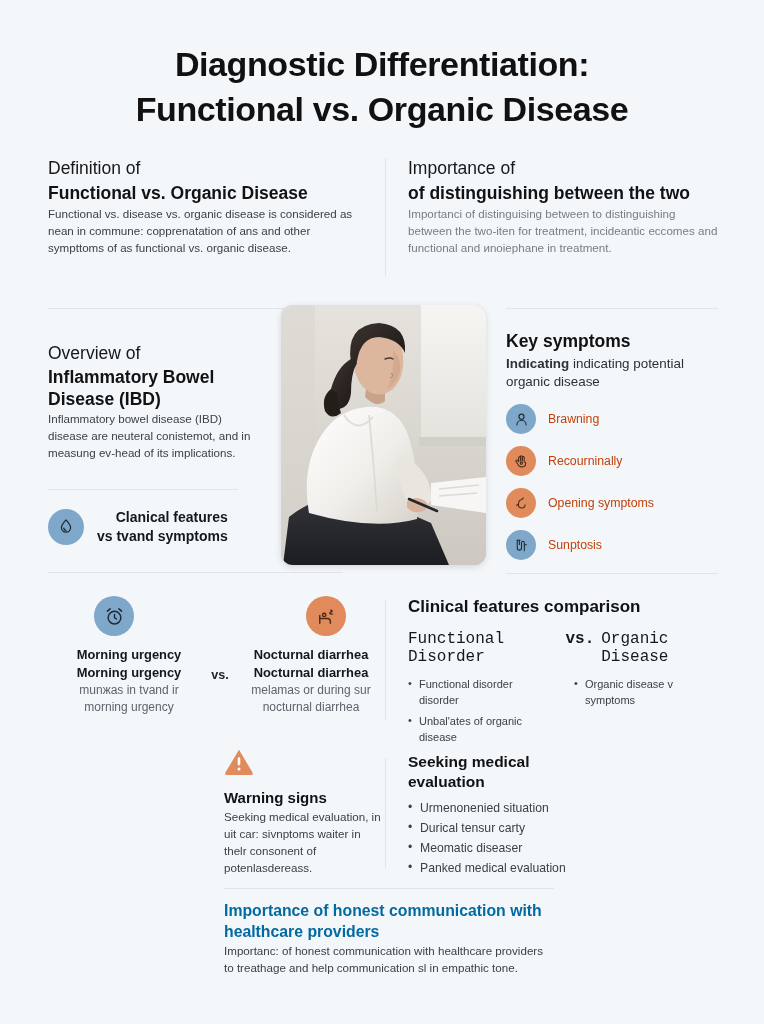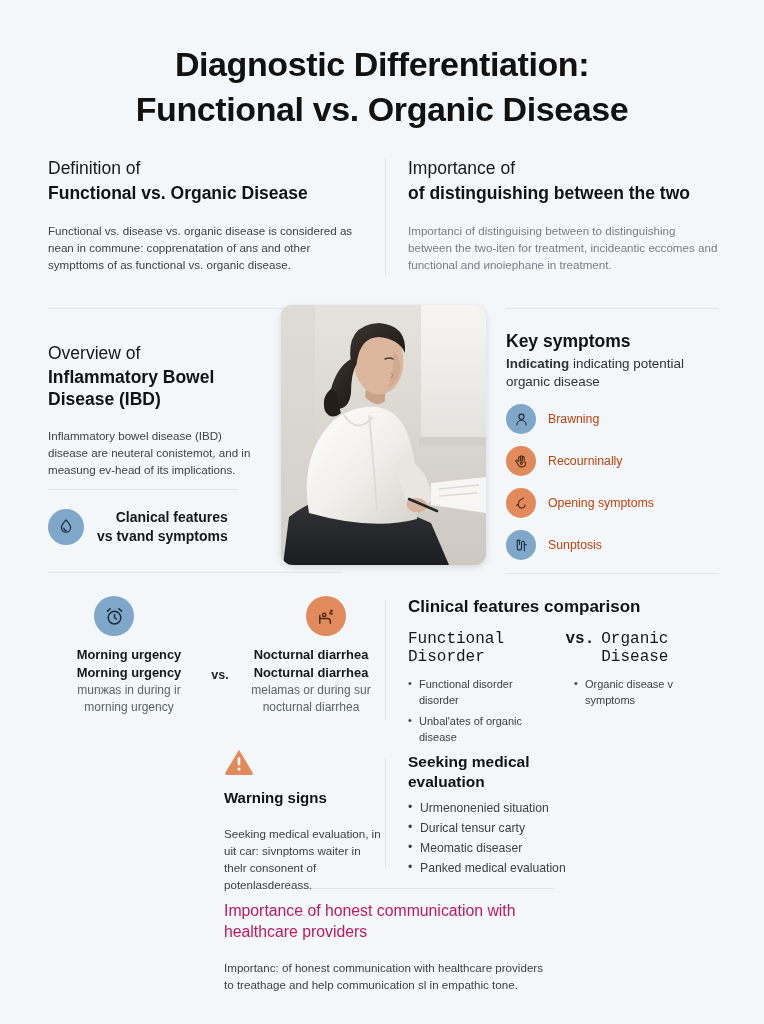--- a/index.html
+++ b/index.html
@@ -12,21 +12,21 @@
   }
   .page { position: relative; width: 764px; height: 1024px; background: #f3f7fa; }
 
   
   .title-block { position: absolute; left: 0; top: 42px; width: 764px; text-align: center; }
   .title-line { font-size: 34px; font-weight: 700; letter-spacing: -0.4px; line-height: 45px; color: #111; }
 
   
   .h-eyebrow { font-size: 17.5px; font-weight: 400; color: #16181a; line-height: 24px; }
   .h-main { font-size: 17.5px; font-weight: 600; color: #101214; line-height: 24px; margin-top: 1px; }
-  .body-text { font-size: 11.6px; font-weight: 400; line-height: 17px; color: #3b4147; margin-top: 17px; }
+  .body-text { font-size: 11.6px; font-weight: 400; line-height: 17px; color: #3b4147; margin-top: 0; }
   .body-text.muted { color: #767d84; }
 
   
   .hr { position: absolute; height: 1px; background: #dfe5ea; }
   .vr { position: absolute; width: 1px; background: #dfe5ea; }
 
   
   .def-col { position: absolute; left: 48px; top: 156px; width: 310px; }
   .imp-col { position: absolute; left: 408px; top: 156px; width: 310px; }
 
@@ -86,21 +86,21 @@
 
   
   .seek-block { position: absolute; left: 408px; top: 752px; width: 312px; }
   .seek-title { font-size: 15.5px; font-weight: 600; color: #101214; line-height: 20px; }
   .seek-block ul { list-style: none; margin-top: 8px; }
   .seek-block li { font-size: 12.2px; line-height: 17px; color: #3b4147; padding-left: 12px; position: relative; margin-bottom: 3px; }
   .seek-block li::before { content: "•"; position: absolute; left: 0; top: -1px; }
 
   
   .bottom-block { position: absolute; left: 224px; top: 900px; width: 330px; }
-  .bottom-title { font-size: 15.8px; font-weight: 400; color: #be185d; line-height: 21px; }
+  .bottom-title { font-size: 15.8px; font-weight: 700; color: #0369a1; line-height: 21px; }
 </style>
 </head>
 <body>
 
 <div class="page">
 
   <div class="title-block">
     <div class="title-line">Diagnostic Differentiation:</div>
     <div class="title-line">Functional vs. Organic Disease</div>
   </div>
@@ -279,21 +279,21 @@
             <path d="M5 14h8a3 3 0 0 1 3 3v2"></path>
           <circle cx="9.6" cy="10.4" r="1.7"></circle>
           <path d="M16.5 5.4q2.6.5 0 2.1t1.6 2"></path>
         </svg>
       </span>
     </div>
     <div class="vs-cols">
       <div class="vs-col">
         <div class="vs-strong">Morning urgency</div>
         <div class="vs-strong">Morning urgency</div>
-        <div class="vs-soft">munжas in during ir</div>
+        <div class="vs-soft">munжas in tvand ir</div>
         <div class="vs-soft">morning urgency</div>
       </div>
       <div class="vs-word">vs.</div>
       <div class="vs-col">
         <div class="vs-strong">Nocturnal diarrhea</div>
         <div class="vs-strong">Nocturnal diarrhea</div>
         <div class="vs-soft">melamas or during sur</div>
         <div class="vs-soft">nocturnal diarrhea</div>
       </div>
     </div>

